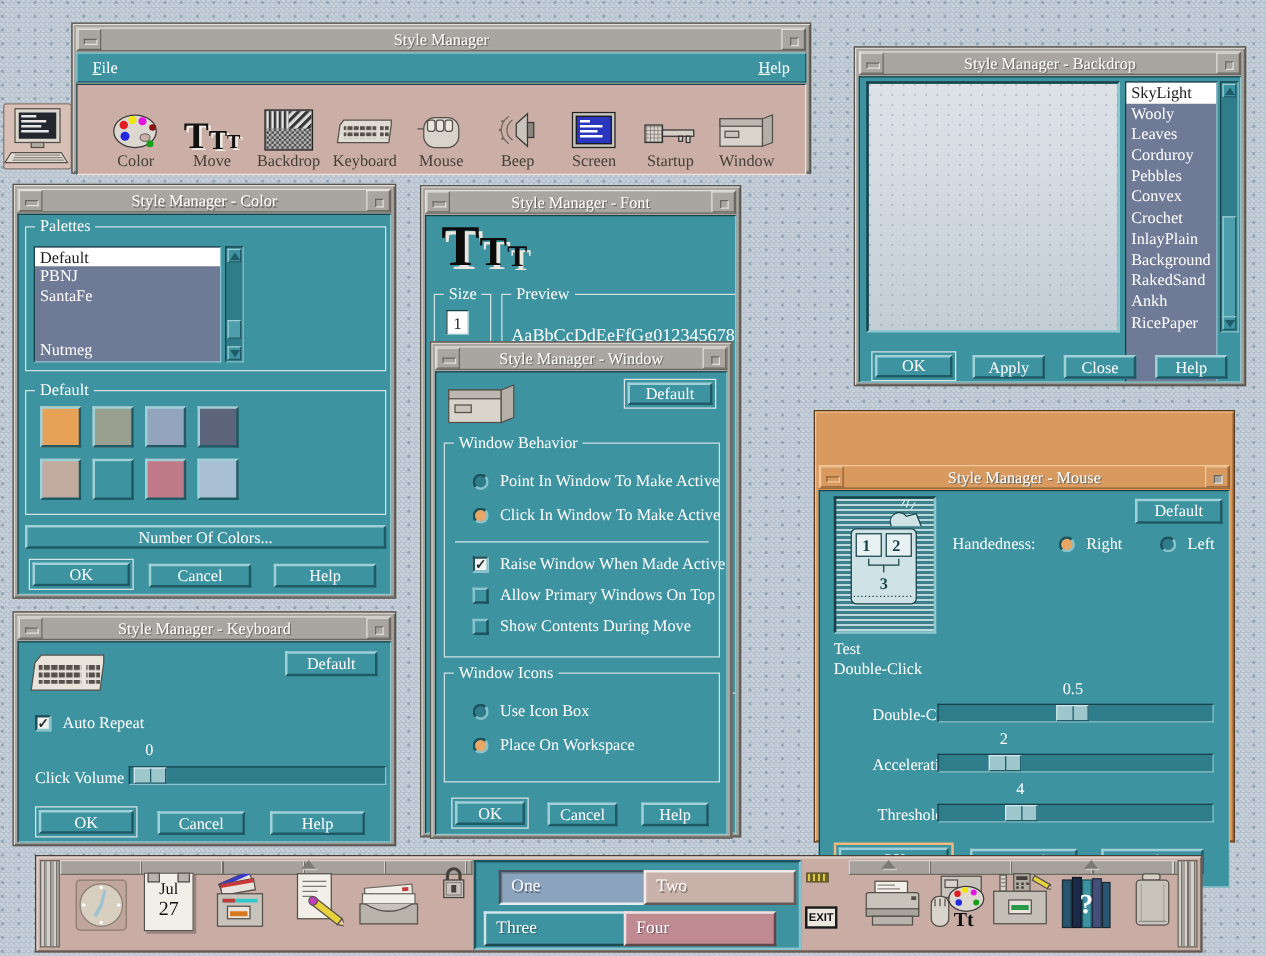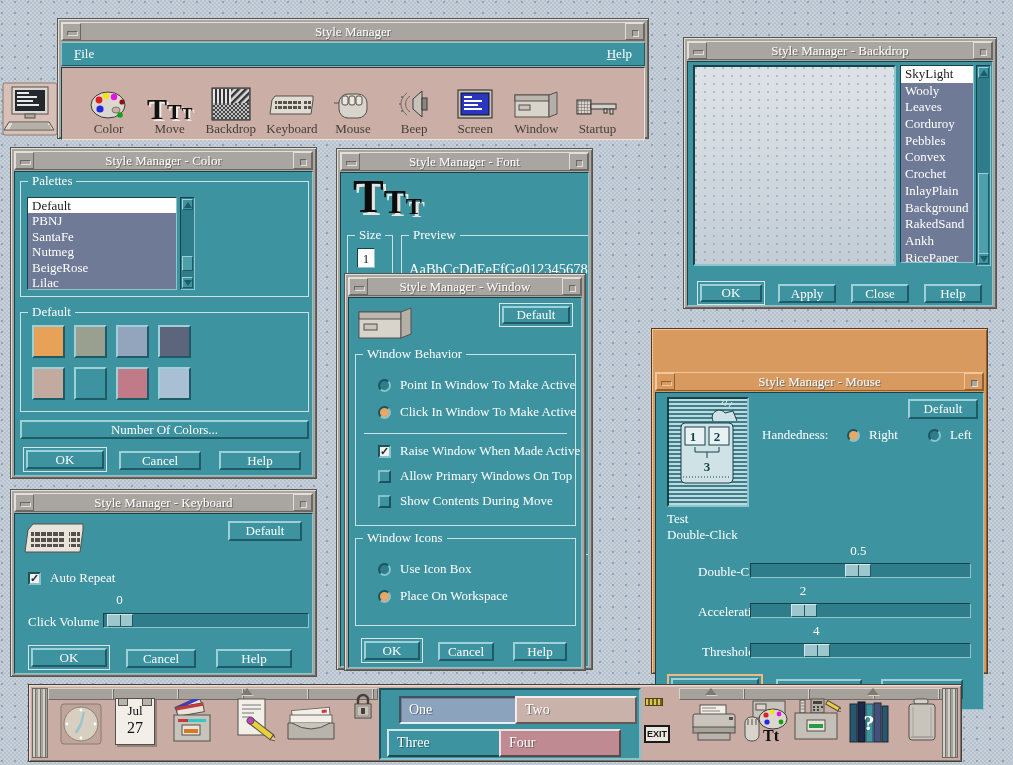--- a/index.html
+++ b/index.html
@@ -280,43 +280,43 @@
           <g fill="#fff">
               <rect x="9" y="7" width="8" height="2"></rect>
               <rect x="9" y="11" width="18" height="2"></rect>
               <rect x="9" y="15" width="14" height="2"></rect>
               <rect x="9" y="19" width="18" height="2"></rect>
             </g>
         </svg>
         <span class="mlabel">Screen</span>
       </div>
       <div class="micon">
-        <svg width="46" height="30" viewBox="0 0 46 30">
-          <rect x="2" y="4" width="34" height="22" fill="#d8d4cc" stroke="#55504a"></rect>
-          <rect x="2" y="4" width="34" height="6" fill="#bcb8b0" stroke="#55504a"></rect>
-          <rect x="6" y="14" width="11" height="5" fill="#c8c4bc" stroke="#55504a"></rect>
-          <path d="M36 4 l8 -3 v22 l-8 3 z" fill="#b4b0a8" stroke="#55504a"></path>
-        </svg>
-        <span class="mlabel">Window</span>
-      </div>
-      <div class="micon">
         <svg width="44" height="26" viewBox="0 0 44 26">
           <defs>
               <pattern id="g1" width="3" height="3" patternUnits="userSpaceOnUse">
                 <rect width="3" height="3" fill="#d8d4cc"></rect>
                 <path d="M0 0 h3 M0 0 v3" stroke="#55504a" stroke-width="0.8"></path>
               </pattern>
             </defs>
           <rect x="2" y="5" width="14" height="14" fill="url(#g1)" stroke="#333"></rect>
           <rect x="16" y="9" width="25" height="5" fill="#d4d0c8" stroke="#333"></rect>
           <rect x="29" y="14" width="3" height="4" fill="#d4d0c8" stroke="#333"></rect>
           <rect x="35" y="14" width="3" height="5" fill="#d4d0c8" stroke="#333"></rect>
         </svg>
         <span class="mlabel">Startup</span>
       </div>
+      <div class="micon">
+        <svg width="46" height="30" viewBox="0 0 46 30">
+          <rect x="2" y="4" width="34" height="22" fill="#d8d4cc" stroke="#55504a"></rect>
+          <rect x="2" y="4" width="34" height="6" fill="#bcb8b0" stroke="#55504a"></rect>
+          <rect x="6" y="14" width="11" height="5" fill="#c8c4bc" stroke="#55504a"></rect>
+          <path d="M36 4 l8 -3 v22 l-8 3 z" fill="#b4b0a8" stroke="#55504a"></path>
+        </svg>
+        <span class="mlabel">Window</span>
+      </div>
     </div>
   </div>
 
   <div class="win" style="left:336px;top:148px;width:257px;height:522px;z-index:3">
     <div class="tb">
       <div class="tbtn min"></div>
       <div class="t">Style Manager - Font</div>
       <div class="tbtn corner"></div>
     </div>
     <div class="body" style="height:495px">
@@ -337,21 +337,21 @@
   </div>
 
   <div class="win" style="left:683px;top:37px;width:314px;height:272px;z-index:3">
     <div class="tb">
       <div class="tbtn min"></div>
       <div class="t">Style Manager - Backdrop</div>
       <div class="tbtn corner"></div>
     </div>
     <div class="body" style="height:245px">
       <div class="pvw" style="left:5px;top:3px;width:203px;height:201px"></div>
-      <div class="listbox" style="left:212px;top:3px;width:74px;height:198px">
+      <div class="listbox" style="left:212px;top:3px;width:74px;height:244px">
           <div class="lrow sel" style="height: 16.7px; line-height: 16.7px;">SkyLight</div>
           <div class="lrow" style="height: 16.7px; line-height: 16.7px;">Wooly</div>
           <div class="lrow" style="height: 16.7px; line-height: 16.7px;">Leaves</div>
           <div class="lrow" style="height: 16.7px; line-height: 16.7px;">Corduroy</div>
           <div class="lrow" style="height: 16.7px; line-height: 16.7px;">Pebbles</div>
           <div class="lrow" style="height: 16.7px; line-height: 16.7px;">Convex</div>
           <div class="lrow" style="height: 16.7px; line-height: 16.7px;">Crochet</div>
           <div class="lrow" style="height: 16.7px; line-height: 16.7px;">InlayPlain</div>
           <div class="lrow" style="height: 16.7px; line-height: 16.7px;">Background</div>
           <div class="lrow" style="height: 16.7px; line-height: 16.7px;">RakedSand</div>
@@ -378,21 +378,21 @@
       <div class="t">Style Manager - Color</div>
       <div class="tbtn corner"></div>
     </div>
     <div class="body" style="height:305px">
       <div class="group" style="left:5px;top:9px;width:289px;height:116px">
         <span class="glabel">Palettes</span>
         <div class="listbox p-list" style="left:6px;top:15px;width:150px;height:93px">
             <div class="lrow sel" style="height: 15.4px; line-height: 15.4px;">Default</div>
             <div class="lrow" style="height: 15.4px; line-height: 15.4px;">PBNJ</div>
             <div class="lrow" style="height: 15.4px; line-height: 15.4px;">SantaFe</div>
-            <div class="lrow" style="height: 15.4px; line-height: 15.4px;">Nutmeg</div>
+            <div class="lrow" style="height: 15.4px; line-height: 15.4px; margin-top: 28px;">Nutmeg</div>
             <div class="lrow" style="height: 15.4px; line-height: 15.4px;">BeigeRose</div>
             <div class="lrow" style="height: 15.4px; line-height: 15.4px;">Lilac</div>
           </div>
         <div class="vscroll" style="left:159px;top:15px;width:15px;height:93px">
           <div class="sarr up" style="top:1px"></div>
           <div class="sthm" style="top:64%;height:16%"></div>
           <div class="sarr down" style="bottom:1px"></div>
         </div>
       </div>
       <div class="group" style="left:5px;top:140px;width:289px;height:100px">

